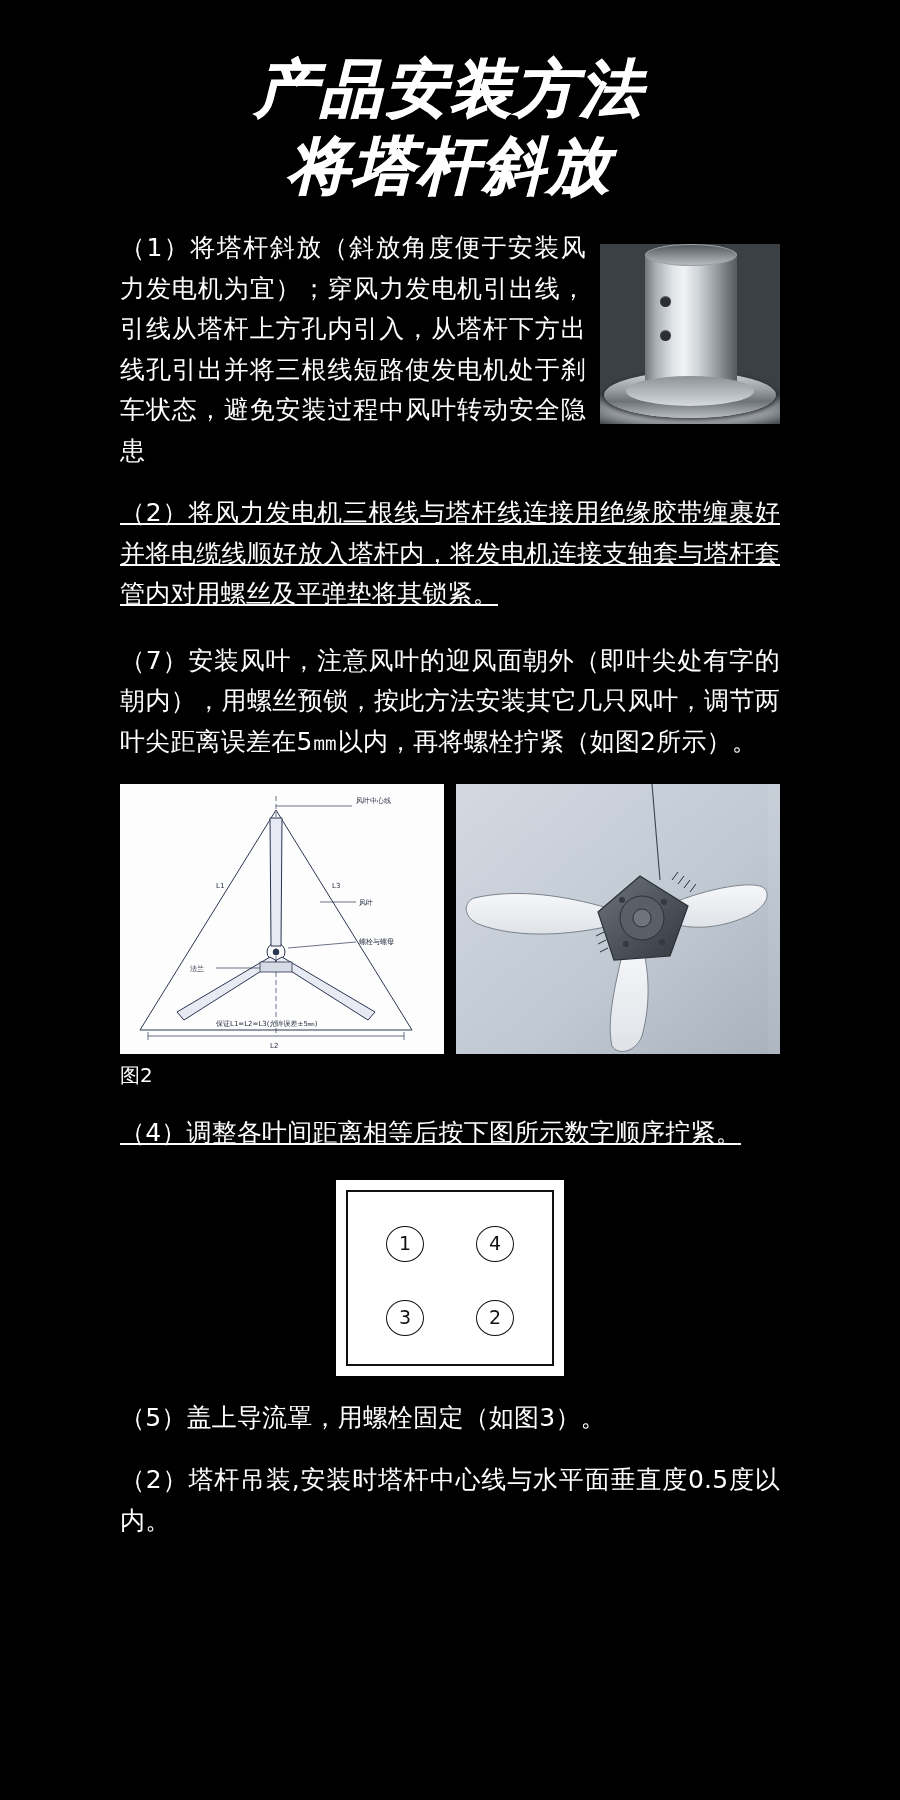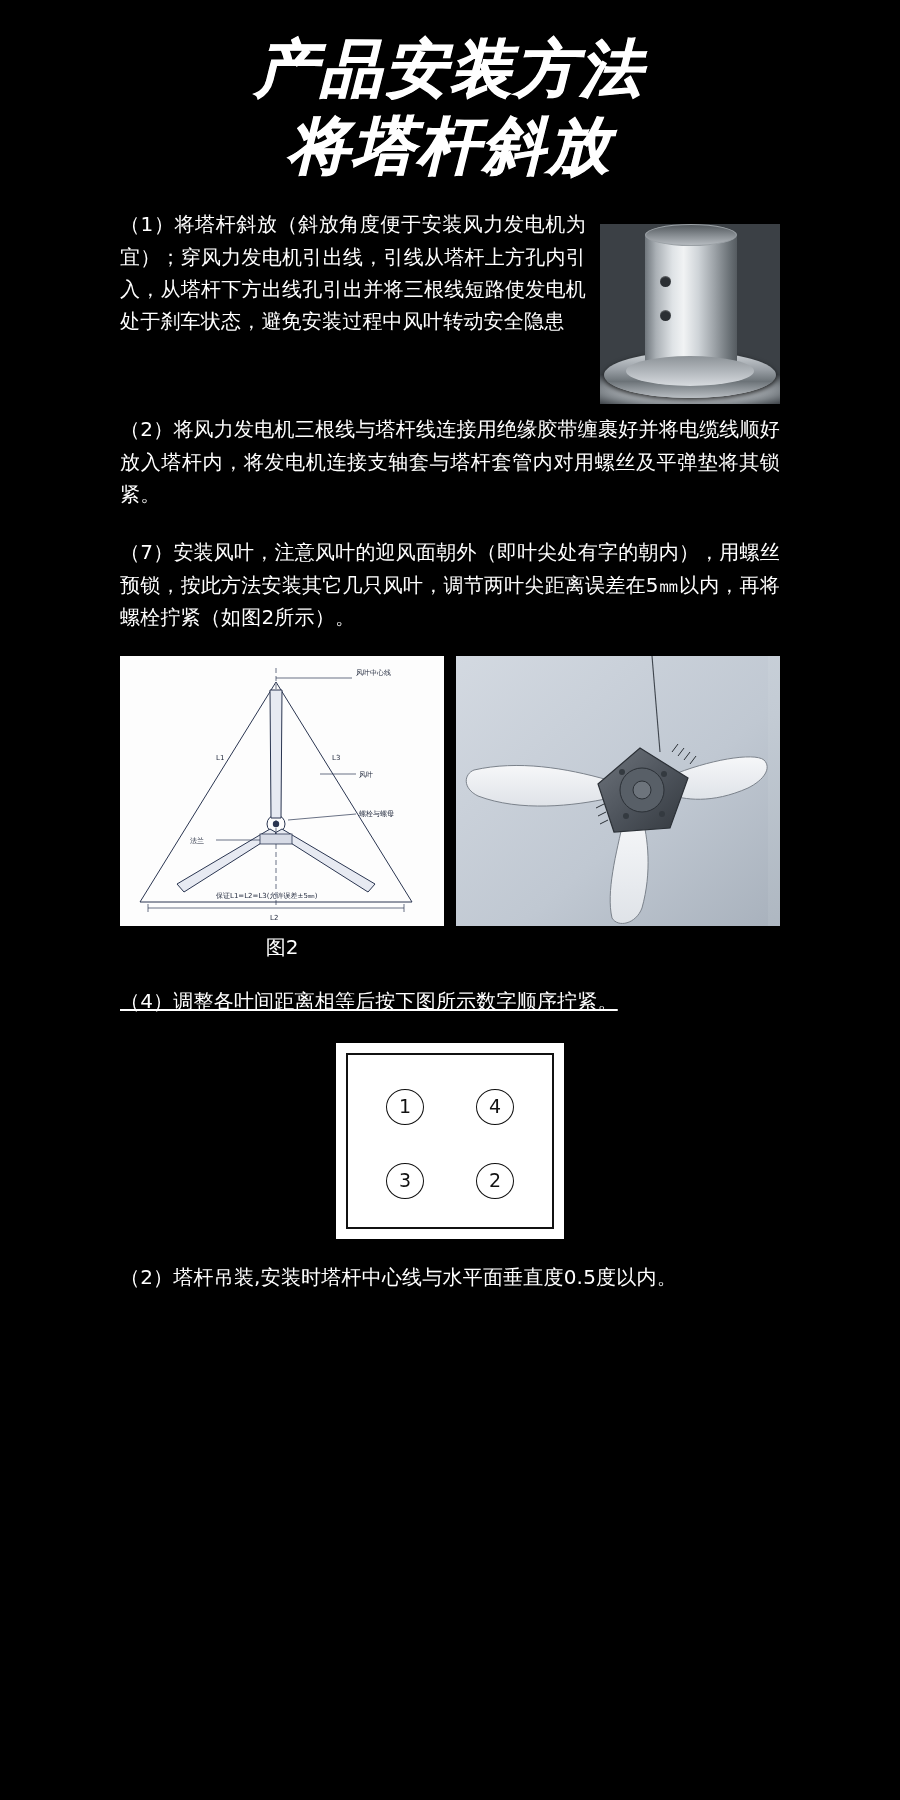--- a/index.html
+++ b/index.html
@@ -19,21 +19,21 @@
     position: relative;
     width: 900px;
     height: 1800px;
     background: #000;
     box-sizing: border-box;
     padding: 0 120px;
   }
 
   
   .title-block {
-    padding-top: 32px;
+    padding-top: 52px;
     text-align: center;
   }
   .title-line {
     font-family: "DejaVu Sans", sans-serif;
     font-weight: bold;
     font-style: italic;
     font-size: 62px;
     line-height: 1.18;
     letter-spacing: 3px;
     color: #ffffff;
@@ -41,32 +41,32 @@
     text-shadow: 2px 2px 0 #000;
     white-space: nowrap;
   }
   .title-line.second {
     margin-top: 4px;
   }
 
   
   .para {
     font-family: "DejaVu Sans", "Liberation Sans", sans-serif;
-    font-size: 20px;
+    font-size: 25px;
     line-height: 1.62;
     color: #ffffff;
     text-align: justify;
     margin: 0;
     letter-spacing: 0.2px;
   }
   .p1 {
     margin-top: 26px;
     
   }
-  .p2 { margin-top: 5px; }
+  .p2 { margin-top: 22px; text-decoration: underline; }
   .p3 { margin-top: 26px; }
   .p4 { margin-top: 24px; text-decoration: underline; }
   .p5 { margin-top: 22px; }
   .p6 { margin-top: 22px; }
 
   
   .photo-wrap {
     float: right;
     width: 180px;
     height: 180px;
@@ -144,21 +144,20 @@
   .figcell {
     flex: 1 1 0;
   }
   .figbox {
     height: 270px;
     background: #ffffff;
     position: relative;
     overflow: hidden;
   }
   .figcap {
-    text-align: center;
     font-family: "DejaVu Sans", sans-serif;
     font-size: 20px;
     color: #ffffff;
     margin-top: 8px;
   }
 
   
   .f2 {
     background: #fdfdfd;
   }
@@ -337,15 +336,16 @@
     <div class="bolt-box">
       <div class="bolt-inner">
         <div class="bolt-num b1">1</div>
         <div class="bolt-num b4">4</div>
         <div class="bolt-num b3">3</div>
         <div class="bolt-num b2">2</div>
       </div>
     </div>
   </div>
 
+  <p class="para p5">（5）盖上导流罩，用螺栓固定（如图3）。</p>
   <p class="para p6">（2）塔杆吊装,安装时塔杆中心线与水平面垂直度0.5度以内。</p>
 
 </div>
 
 </body></html>

